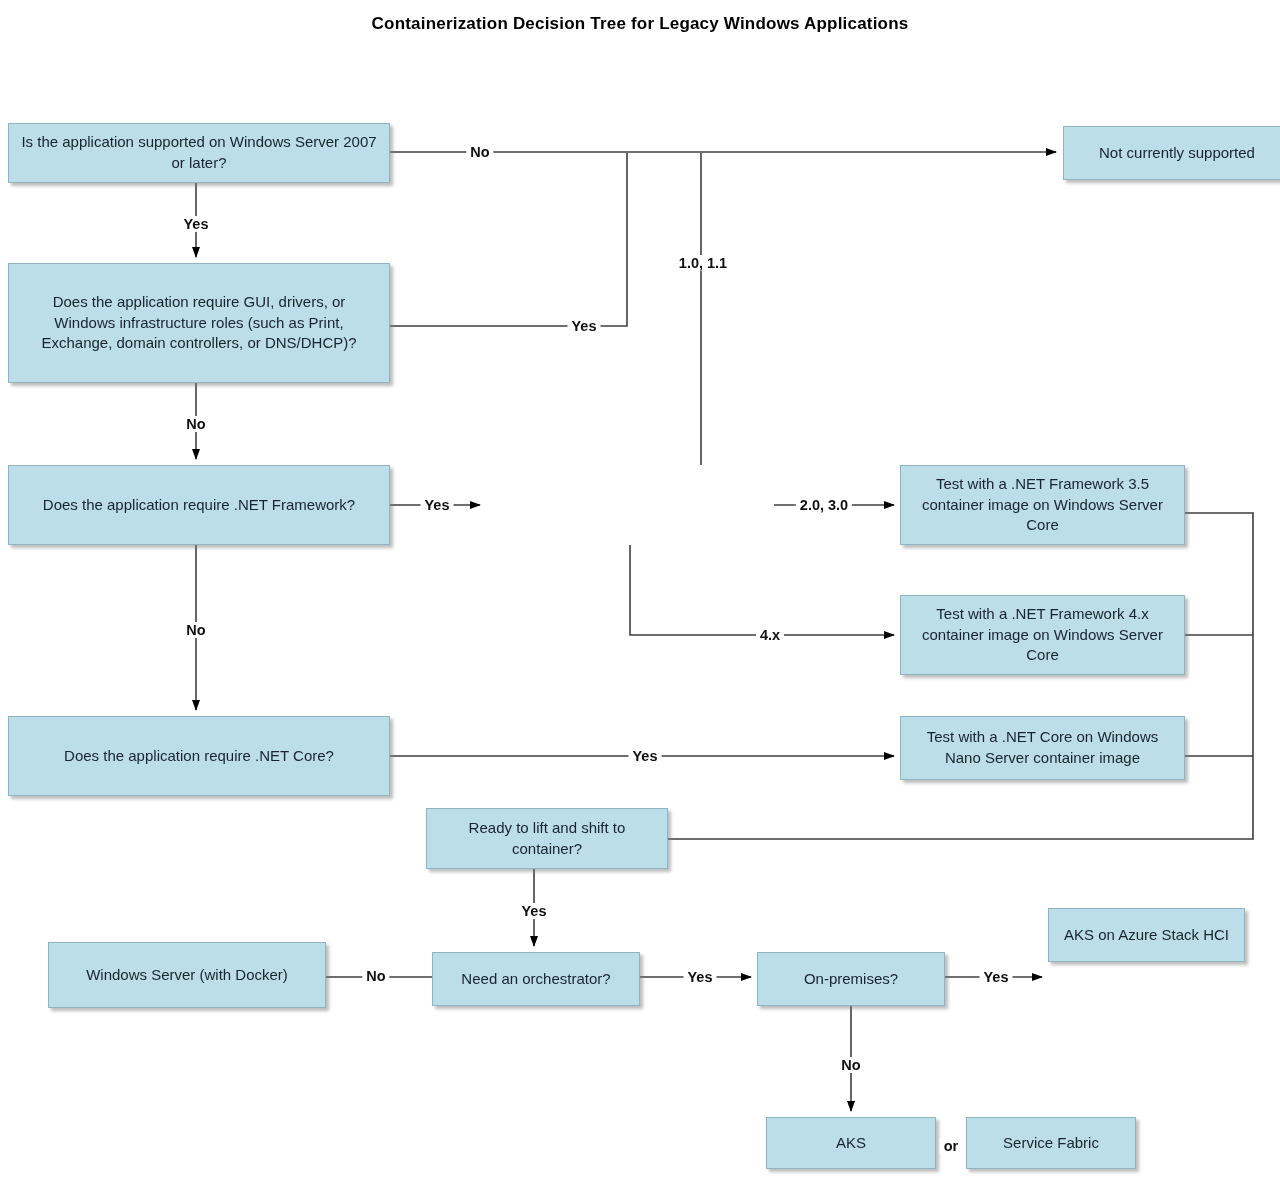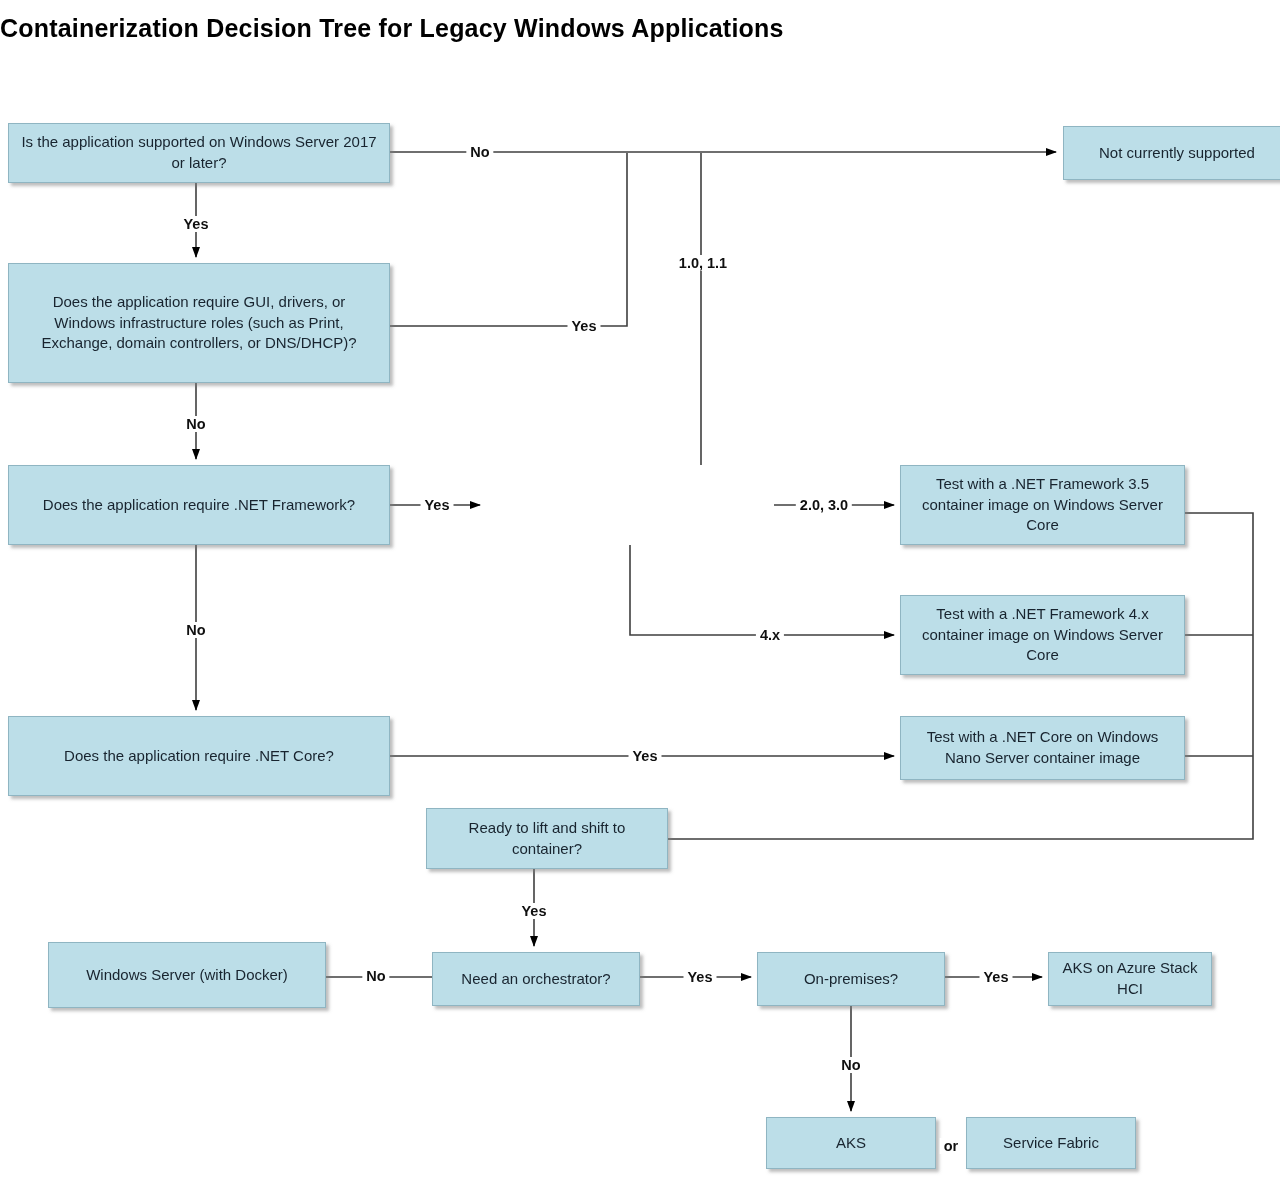--- a/index.html
+++ b/index.html
@@ -16,22 +16,22 @@
   .canvas{
     position:relative;
     width:1280px;
     height:1183px;
     background:#ffffff;
     overflow:hidden;
   }
   .title{
     position:absolute;
     top:14px;left:0;right:0;
-    text-align:left;
-    font-size:25px;
+    text-align:center;
+    font-size:17px;
     font-weight:700;
     color:#000000;
     letter-spacing:.2px;
   }
   svg.wires{
     position:absolute;
     left:0;top:0;
     width:1280px;height:1183px;
   }
   .edge{
@@ -91,21 +91,21 @@
     <path class="edge" d="M1185,513 H1253 V839 H655"></path>
     <path class="edge" d="M1185,635 H1253"></path>
     <path class="edge" d="M1185,756 H1253"></path>
     <path class="edge" d="M534,869 V946" marker-end="url(#arrow)"></path>
     <path class="edge" d="M432,977 H296" marker-end="url(#arrow)"></path>
     <path class="edge" d="M640,977 H751" marker-end="url(#arrow)"></path>
     <path class="edge" d="M945,977 H1042" marker-end="url(#arrow)"></path>
     <path class="edge" d="M851,1006 V1111" marker-end="url(#arrow)"></path>
   </svg>
 
-  <div class="node" style="left:8px;top:123px;width:382px;height:60px">Is the application supported on Windows Server 2017 or later?</div>
+  <div class="node" style="left:8px;top:123px;width:382px;height:60px">Is the application supported on Windows Server 2007 or later?</div>
 
   <div class="node" style="left:1063px;top:126px;width:228px;height:54px">Not currently supported</div>
 
   <div class="node" style="left:8px;top:263px;width:382px;height:120px">Does the application require GUI, drivers, or Windows infrastructure roles (such as Print, Exchange, domain controllers, or DNS/DHCP)?</div>
 
   <div class="node" style="left:8px;top:465px;width:382px;height:80px">Does the application require .NET Framework?</div>
 
 
   <div class="node" style="left:900px;top:465px;width:285px;height:80px">Test with a .NET Framework 3.5 container image on Windows Server Core</div>
 
@@ -116,21 +116,21 @@
   <div class="node" style="left:900px;top:716px;width:285px;height:64px">Test with a .NET Core on Windows Nano Server container image</div>
 
   <div class="node" style="left:426px;top:808px;width:242px;height:61px">Ready to lift and shift to container?</div>
 
   <div class="node" style="left:48px;top:942px;width:278px;height:66px">Windows Server (with Docker)</div>
 
   <div class="node" style="left:432px;top:952px;width:208px;height:54px">Need an orchestrator?</div>
 
   <div class="node" style="left:757px;top:952px;width:188px;height:54px">On-premises?</div>
 
-  <div class="node" style="left:1048px;top:952px;width:164px;height:54px">AKS on Azure Stack HCI</div>
+  <div class="node" style="left:1048px;top:908px;width:197px;height:54px">AKS on Azure Stack HCI</div>
 
   <div class="node" style="left:766px;top:1117px;width:170px;height:52px">AKS</div>
 
   <div class="node" style="left:966px;top:1117px;width:170px;height:52px">Service Fabric</div>
 
   <div class="edge-label" style="left:480px;top:152px">No</div>
   <div class="edge-label" style="left:196px;top:224px">Yes</div>
   <div class="edge-label" style="left:584px;top:326px">Yes</div>
   <div class="edge-label" style="left:703px;top:263px">1.0, 1.1</div>
   <div class="edge-label" style="left:196px;top:424px">No</div>

